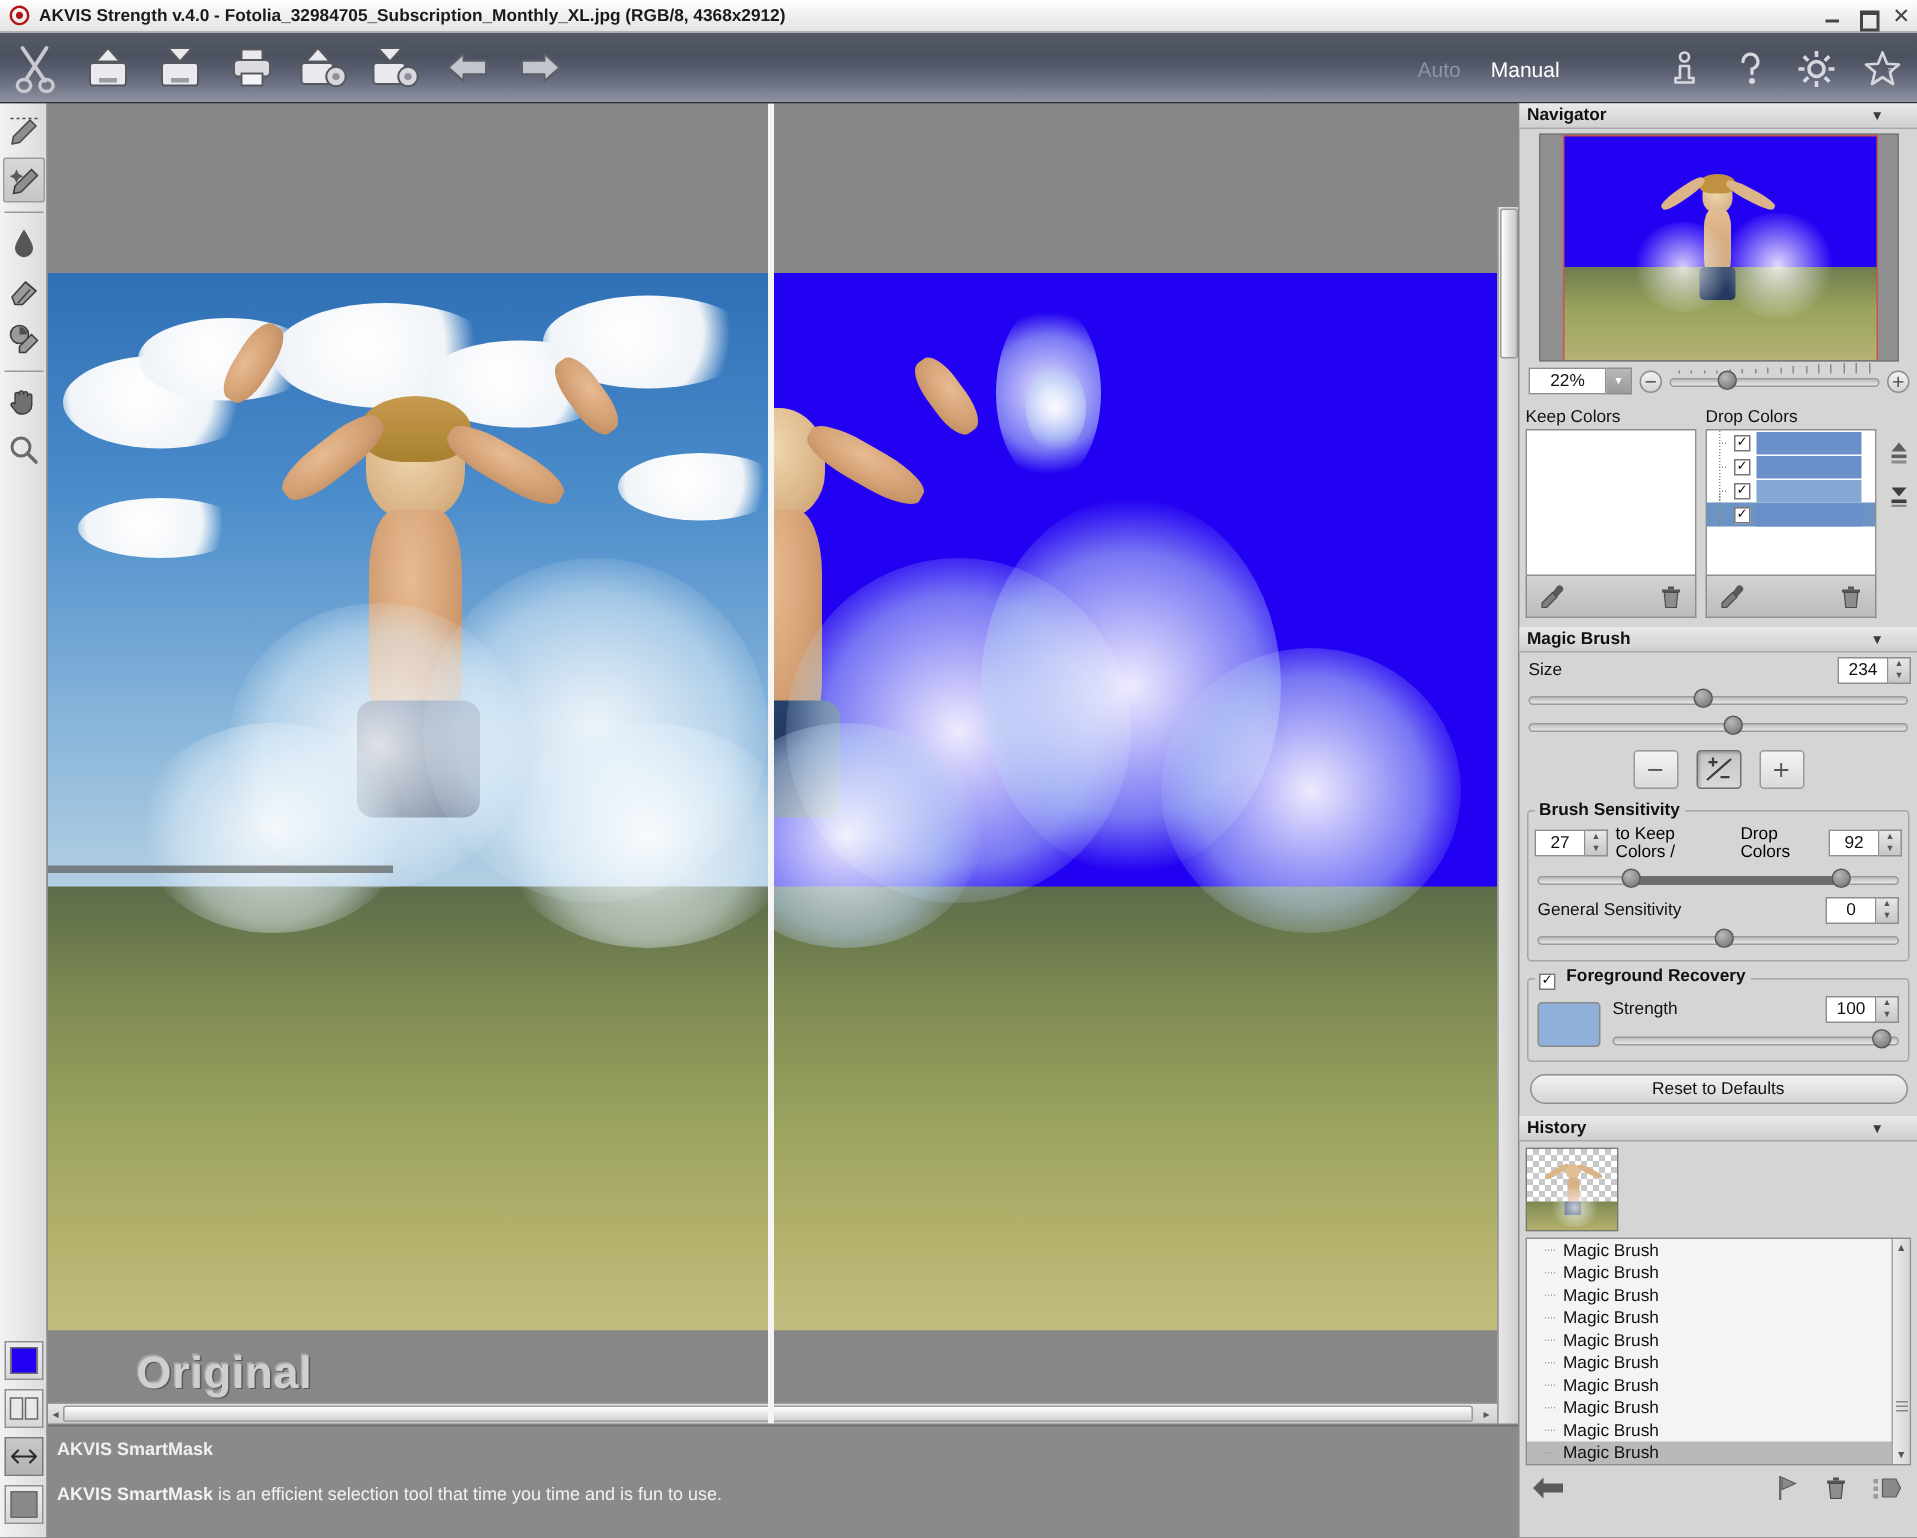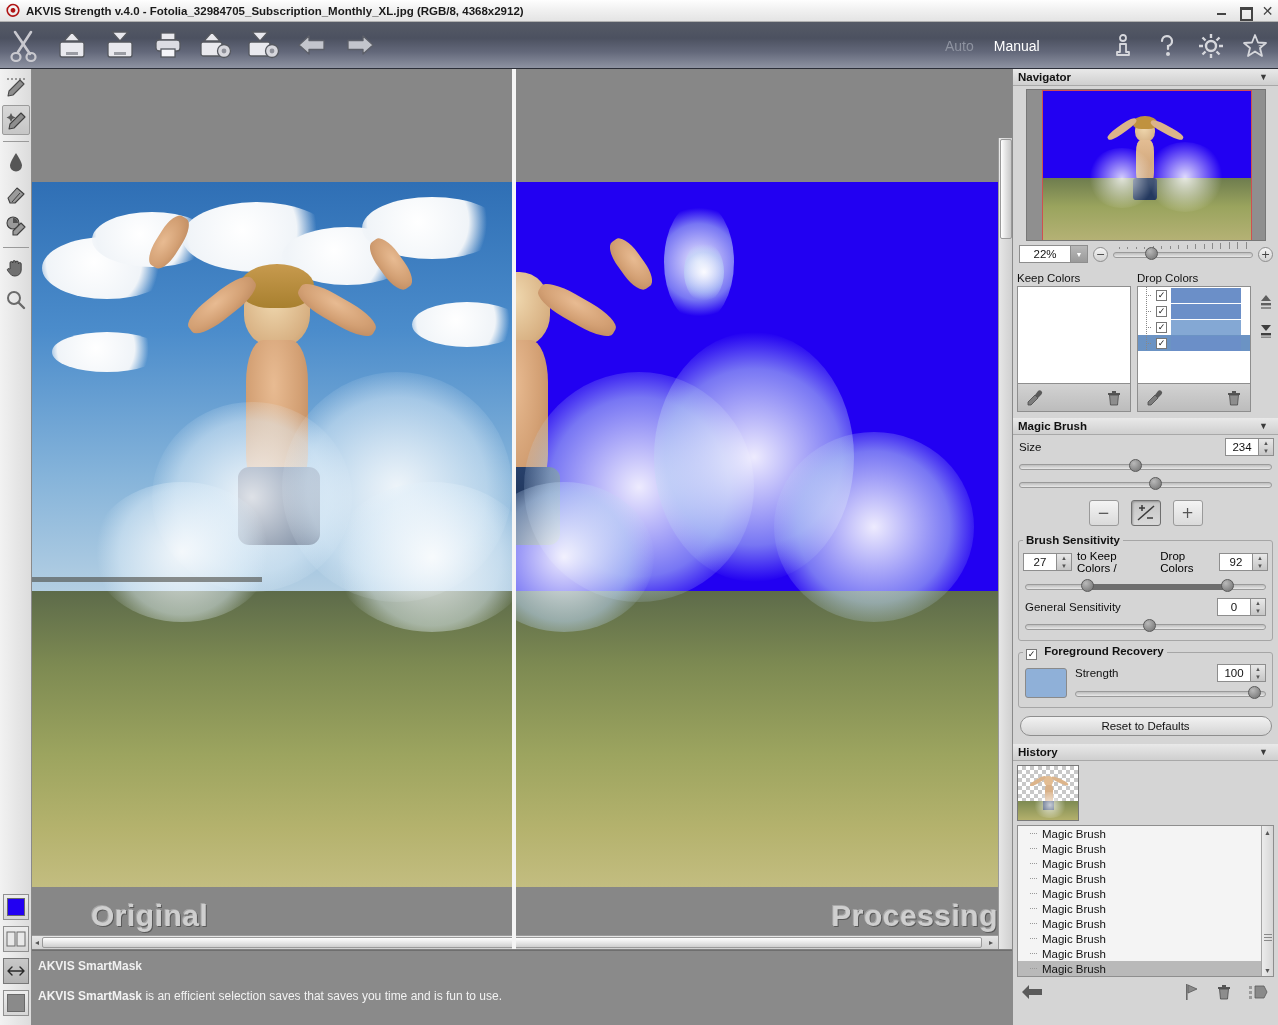--- a/index.html
+++ b/index.html
@@ -213,21 +213,21 @@
     position: absolute; left: 1012px; top: 69px;
     width: 266px; height: 956px;
     background: #d5d5d5;
     border-left: 1px solid #8a8a8a;
   }
   .panel-header {
     height: 17px;
     background: linear-gradient(to bottom,#e9e9e9,#cfcfcf);
     border-bottom: 1px solid #a8a8a8;
     display: flex; align-items: center; justify-content: space-between;
-    padding: 0 10px 0 5px;
+    padding: 0 22px 0 5px;
     font-weight: bold; font-size: 11.5px; color: #111;
   }
   .chev { font-size: 9px; color: #3a3a3a; }
 
   
   #nav-preview {
     width: 240px; height: 152px; margin: 3px auto 0 auto;
     background: #8f8f8f; position: relative; overflow: hidden;
     border: 1px solid #777;
   }
@@ -626,21 +626,20 @@
       <div class="splash-b" style="left:140px;top:150px;width:200px;height:250px;"></div>
       <div class="splash-b" style="left:260px;top:250px;width:200px;height:190px;"></div>
       <div class="splash-b" style="left:150px;top:20px;width:70px;height:120px;"></div>
       <div class="splash-b" style="left:170px;top:60px;width:40px;height:60px;"></div>
       <div class="splash-b" style="left:-40px;top:300px;width:180px;height:150px;"></div>
     </div>
   </div>
 
   <div id="divider"></div>
   <div class="canvas-label" id="label-original">Original</div>
-  <div class="canvas-label" id="label-processing">Processing</div>
 
   <div id="v-scroll">
     <div id="v-thumb"></div>
   </div>
 </div>
 
 <div id="h-scroll">
   <div class="sb-arrow">◂</div>
   <div id="h-thumb"></div>
   <div class="sb-arrow" style="position:absolute;right:2px">▸</div>
@@ -662,21 +661,21 @@
     </svg>
   </div>
   <div class="swatch-box">
     <div class="swatch-inner" style="background:#8a8a8a"></div>
   </div>
 </div>
 
 <div id="hintbar">
   <div class="hint-title">AKVIS SmartMask</div>
   <div class="hint-body">
-    <b>AKVIS SmartMask</b><span> is an efficient selection saves that saves you time and is fun to use.</span>
+    <b>AKVIS SmartMask</b><span> is an efficient selection tool that time you time and is fun to use.</span>
   </div>
 </div>
 
 <div id="right-panel">
 
   <div class="panel-header">
     <span>Navigator</span>
     <span class="chev">▼</span>
   </div>
   <div id="nav-preview">

